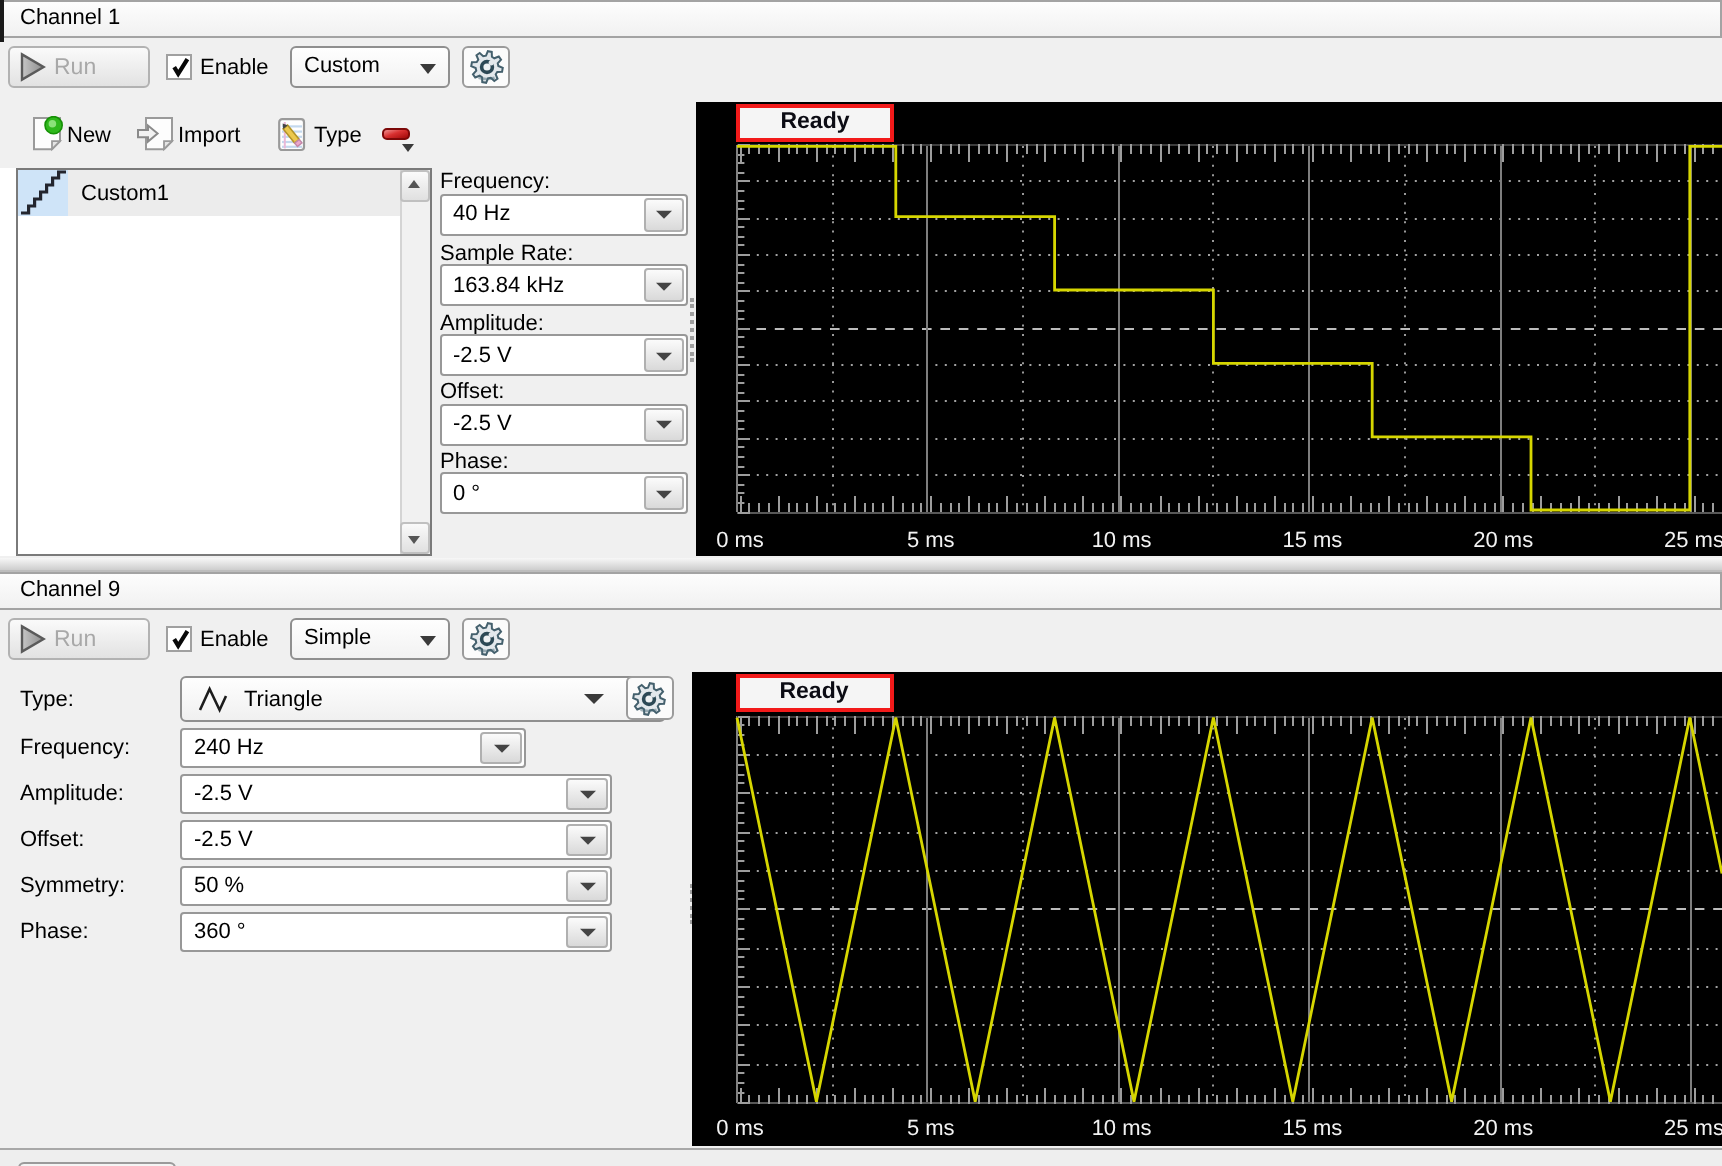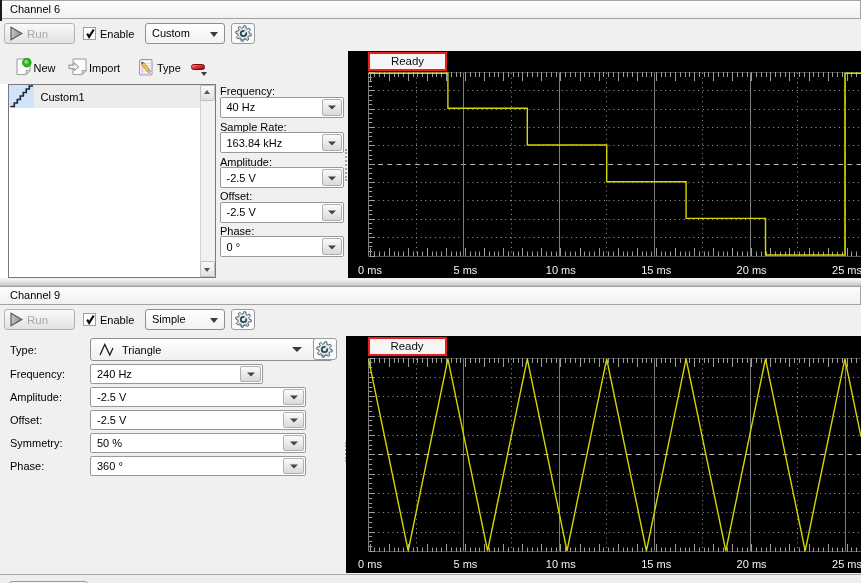--- a/index.html
+++ b/index.html
@@ -14,26 +14,26 @@
  background:linear-gradient(#fefefe,#f2f2f2);line-height:19px;padding-left:6px}
 .gearbtn{width:24px;height:21px;display:flex;align-items:center;justify-content:center;background:#fbfbfb;border-color:#9b9b9b}
 .dar{display:inline-block;width:0;height:0;border-left:4.5px solid transparent;
  border-right:4.5px solid transparent;border-top:5px solid #3a3a3a;position:absolute}
 .lbl{line-height:12px}
 .fcombo{background:#fff;border:1px solid #989898;border-radius:2px}
 .fcombo .val{position:absolute;left:6px;top:50%;transform:translateY(-50%)}
 .abtn{position:absolute;right:1px;top:1px;bottom:1px;width:20px;border:1px solid #b0b0b0;
  border-radius:2px;background:linear-gradient(#fbfbfb,#d9d9d9)}
 .abtn .dar{left:50%;top:50%;transform:translate(-50%,-40%);border-left-width:4px;border-right-width:4px;border-top-width:4.5px;border-top-color:#444}
-.ready{border:2px solid #f21a1a;background:#f5f5f5;font-weight:normal;font-size:11.5px;
+.ready{border:2px solid #f21a1a;background:#f5f5f5;font-weight:bold;font-size:11.5px;
  display:flex;align-items:center;justify-content:center;color:#0c0c14}
 </style></head>
 <body>
 <div class="abs" style="left:0;top:0;width:2px;height:21px;background:#1a1a1a;z-index:9"></div>
-<div class="abs hdr">Channel 6</div>
+<div class="abs hdr">Channel 1</div>
 <div class="abs btn runbtn" style="left:4px;top:23px">
     <svg width="13" height="15" viewBox="0 0 13 15">
       <defs>
         <linearGradient id="pg" x1="0" y1="0" x2="1" y2="0">
           <stop offset="0" stop-color="#c6c6c6"></stop>
           <stop offset="1" stop-color="#8d8d8d"></stop>
         </linearGradient>
       </defs>
       <path d="M1 1.2 L11.8 7.5 L1 13.8 Z" fill="url(#pg)" stroke="#5a5a5a" stroke-width="1.2"></path>
     </svg>

